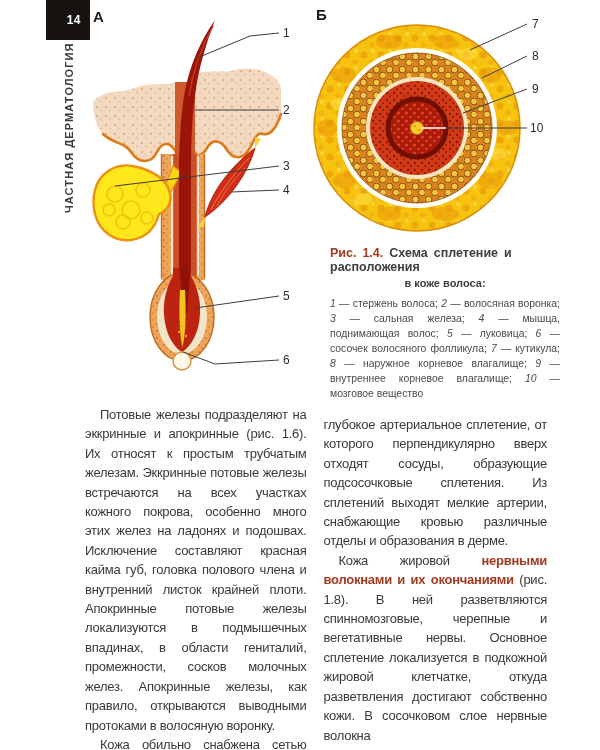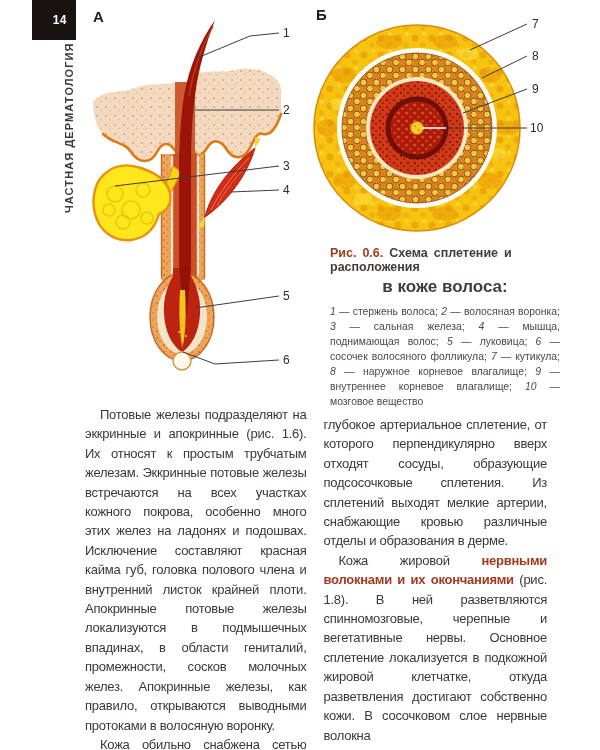--- a/index.html
+++ b/index.html
@@ -1,37 +1,37 @@
 <!DOCTYPE html>
 <html><head>
 <meta charset="utf-8">
 <style>
   html,body{margin:0;padding:0;background:#ffffff;}
   .page{position:relative;width:600px;height:750px;background:#ffffff;overflow:hidden;
         font-family:"Liberation Sans",sans-serif;}
 
   
-  .pagenum-box{position:absolute;left:32px;top:0;width:44px;height:40px;background:#161311;}
+  .pagenum-box{position:absolute;left:46px;top:0;width:44px;height:40px;background:#161311;}
   .pagenum{position:absolute;right:9px;top:13px;color:#ffffff;font-size:12px;font-weight:700;letter-spacing:.5px;}
   .fig-letter{position:absolute;font-size:15px;font-weight:700;color:#1f1b18;}
   .letter-a{left:93px;top:8px;}
   .letter-b{left:316px;top:6px;}
   .vtext{position:absolute;left:63px;top:213px;transform:rotate(-90deg);transform-origin:0 0;
          white-space:nowrap;font-size:11px;font-weight:700;letter-spacing:1.1px;color:#3e3a37;}
 
   
   .fig-a{position:absolute;left:85px;top:14px;}
   .fig-b{position:absolute;left:308px;top:14px;}
   .fig-num{font-size:12px;fill:#2e2a27;font-family:"Liberation Sans",sans-serif;}
 
   
   .caption{position:absolute;left:330px;top:246px;width:230px;color:#413d3a;}
   .cap-line1{font-size:12.5px;font-weight:700;word-spacing:2.5px;}
   .cap-red{color:#a33b1e;}
-  .cap-line2{font-size:17px;font-weight:700;text-align:center;margin-top:3px;}
+  .cap-line2{font-size:11px;font-weight:700;text-align:center;margin-top:3px;}
   .cap-legend{margin-top:7px;font-size:10.4px;line-height:15px;color:#4c4845;text-align:justify;}
   .cap-legend i{font-style:italic;}
 
   
   .cols{position:absolute;left:85px;top:405px;width:462px;display:flex;gap:17px;}
   .col{width:222px;text-align:justify;font-size:13px;line-height:19.4px;color:#3c3835;letter-spacing:-0.25px;}
   .col p{margin:0;text-indent:15px;}
   .col p.noindent{text-indent:0;margin-top:10px;}
   .redbold{color:#a23a20;font-weight:700;}
 </style>
@@ -197,21 +197,21 @@
     </g>
 
     <text class="fig-num" x="224" y="14">7</text>
     <text class="fig-num" x="224" y="46">8</text>
     <text class="fig-num" x="224" y="79">9</text>
     <text class="fig-num" x="222" y="118">10</text>
   </svg>
 
   <div class="caption">
     <div class="cap-line1">
-      <span class="cap-red">Рис. 0.6.</span>
+      <span class="cap-red">Рис. 1.4.</span>
       <span>Схема сплетение и расположения</span>
     </div>
     <div class="cap-line2">в коже волоса:</div>
     <div class="cap-legend"><span><i>1</i> — стержень волоса; </span><span><i>2</i> — волосяная воронка; </span><span><i>3</i> — сальная железа; </span><span><i>4</i> — мышца, поднимающая волос; </span><span><i>5</i> — луковица; </span><span><i>6</i> — сосочек волосяного фолликула; </span><span><i>7</i> — кутикула; </span><span><i>8</i> — наружное корневое влагалище; </span><span><i>9</i> — внутреннее корневое влагалище; </span><span><i>10</i> — мозговое вещество</span></div>
   </div>
 
   <div class="cols">
     <div class="col">
         <p><span>Потовые железы подразделяют на эккринные и апокринные (рис. 1.6). Их относят к простым трубчатым железам. Эккринные потовые железы встречаются на всех участках кожного покрова, особенно много этих желез на ладонях и подошвах. Исключение составляют красная кайма губ, головка полового члена и внутренний листок крайней плоти. Апокринные потовые железы локализуются в подмышечных впадинах, в области гениталий, промежности, сосков молочных желез. Апокринные железы, как правило, открываются выводными протоками в волосяную воронку.</span></p>
         <p><span>Кожа обильно снабжена сетью кровеносных и лимфатических сосудов (рис. 1.7).</span></p>

